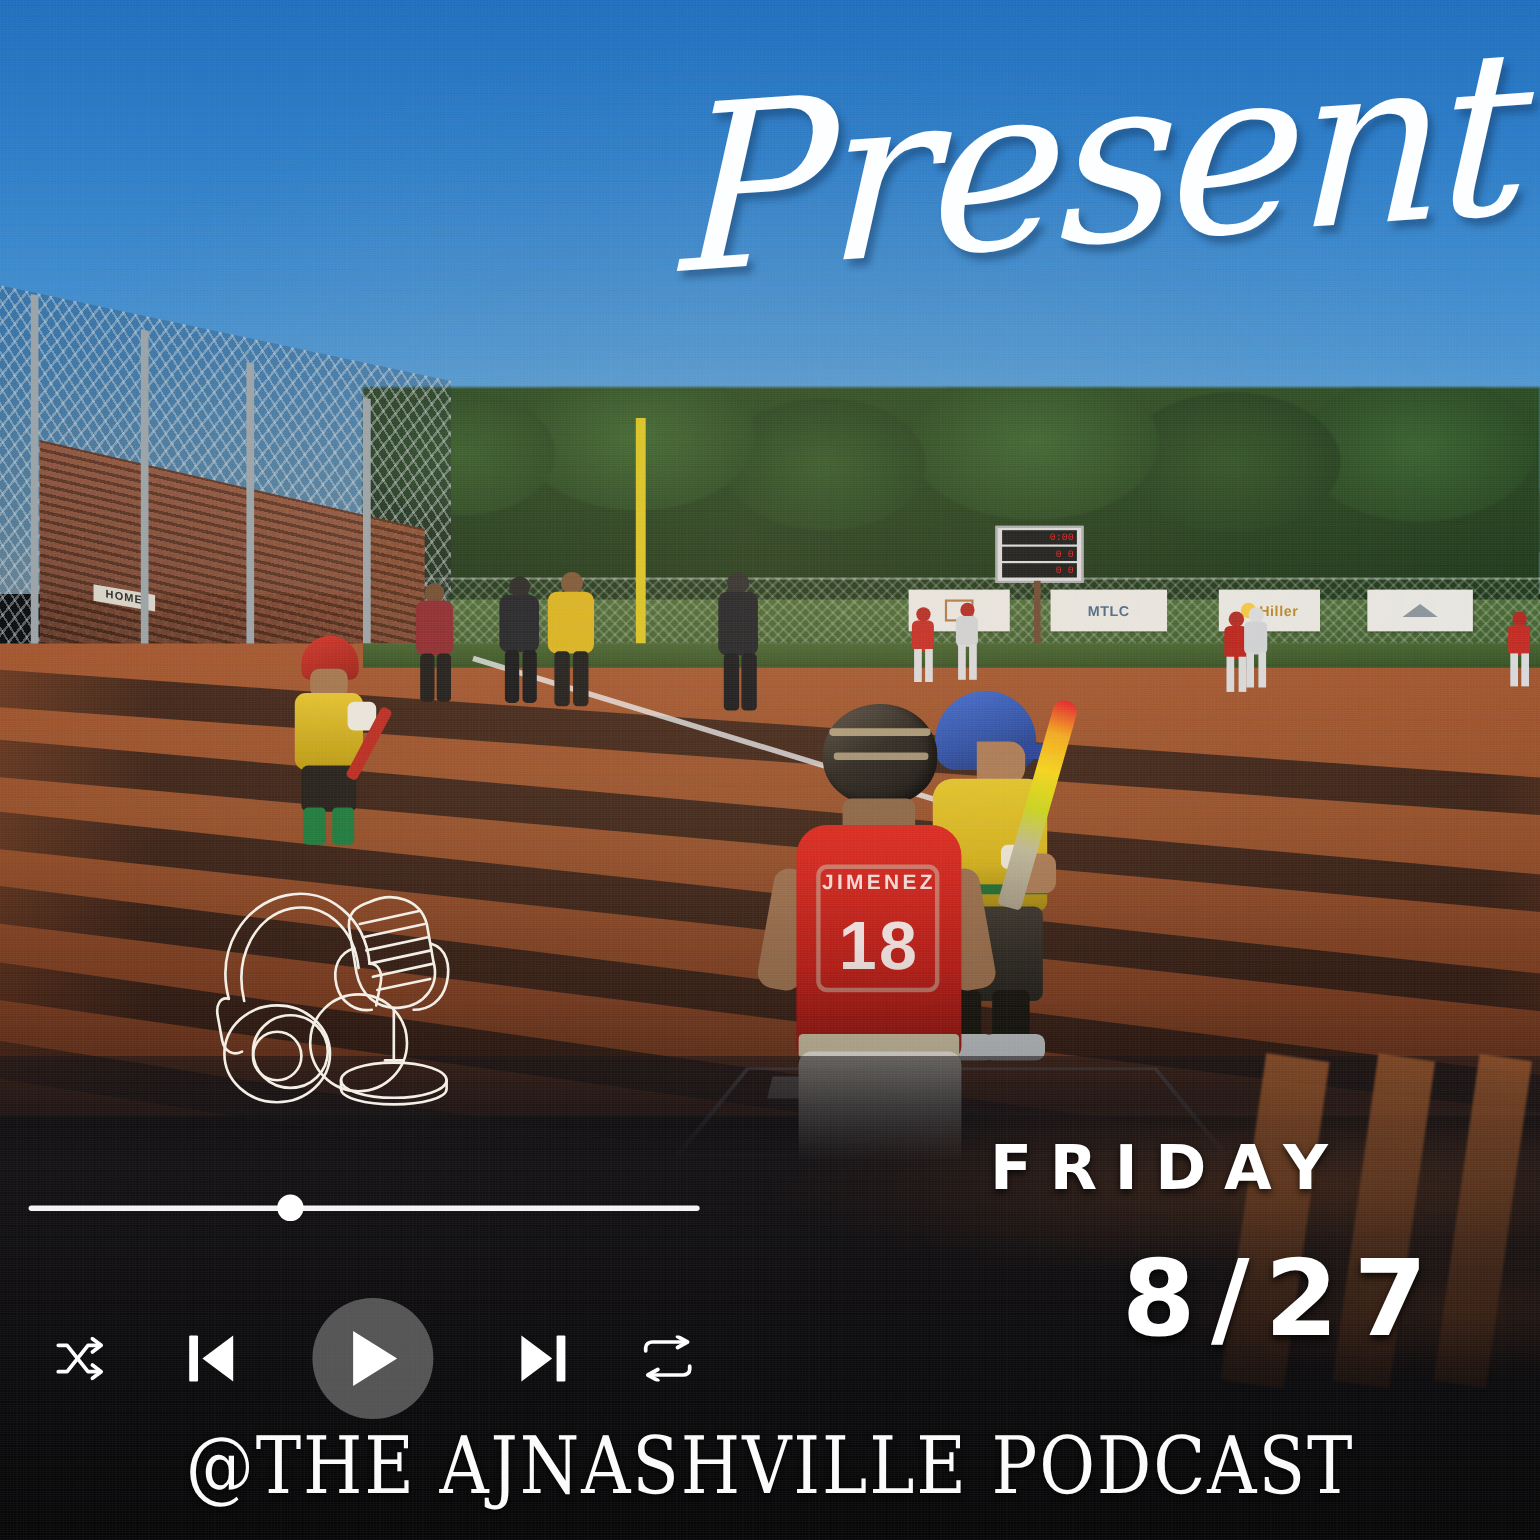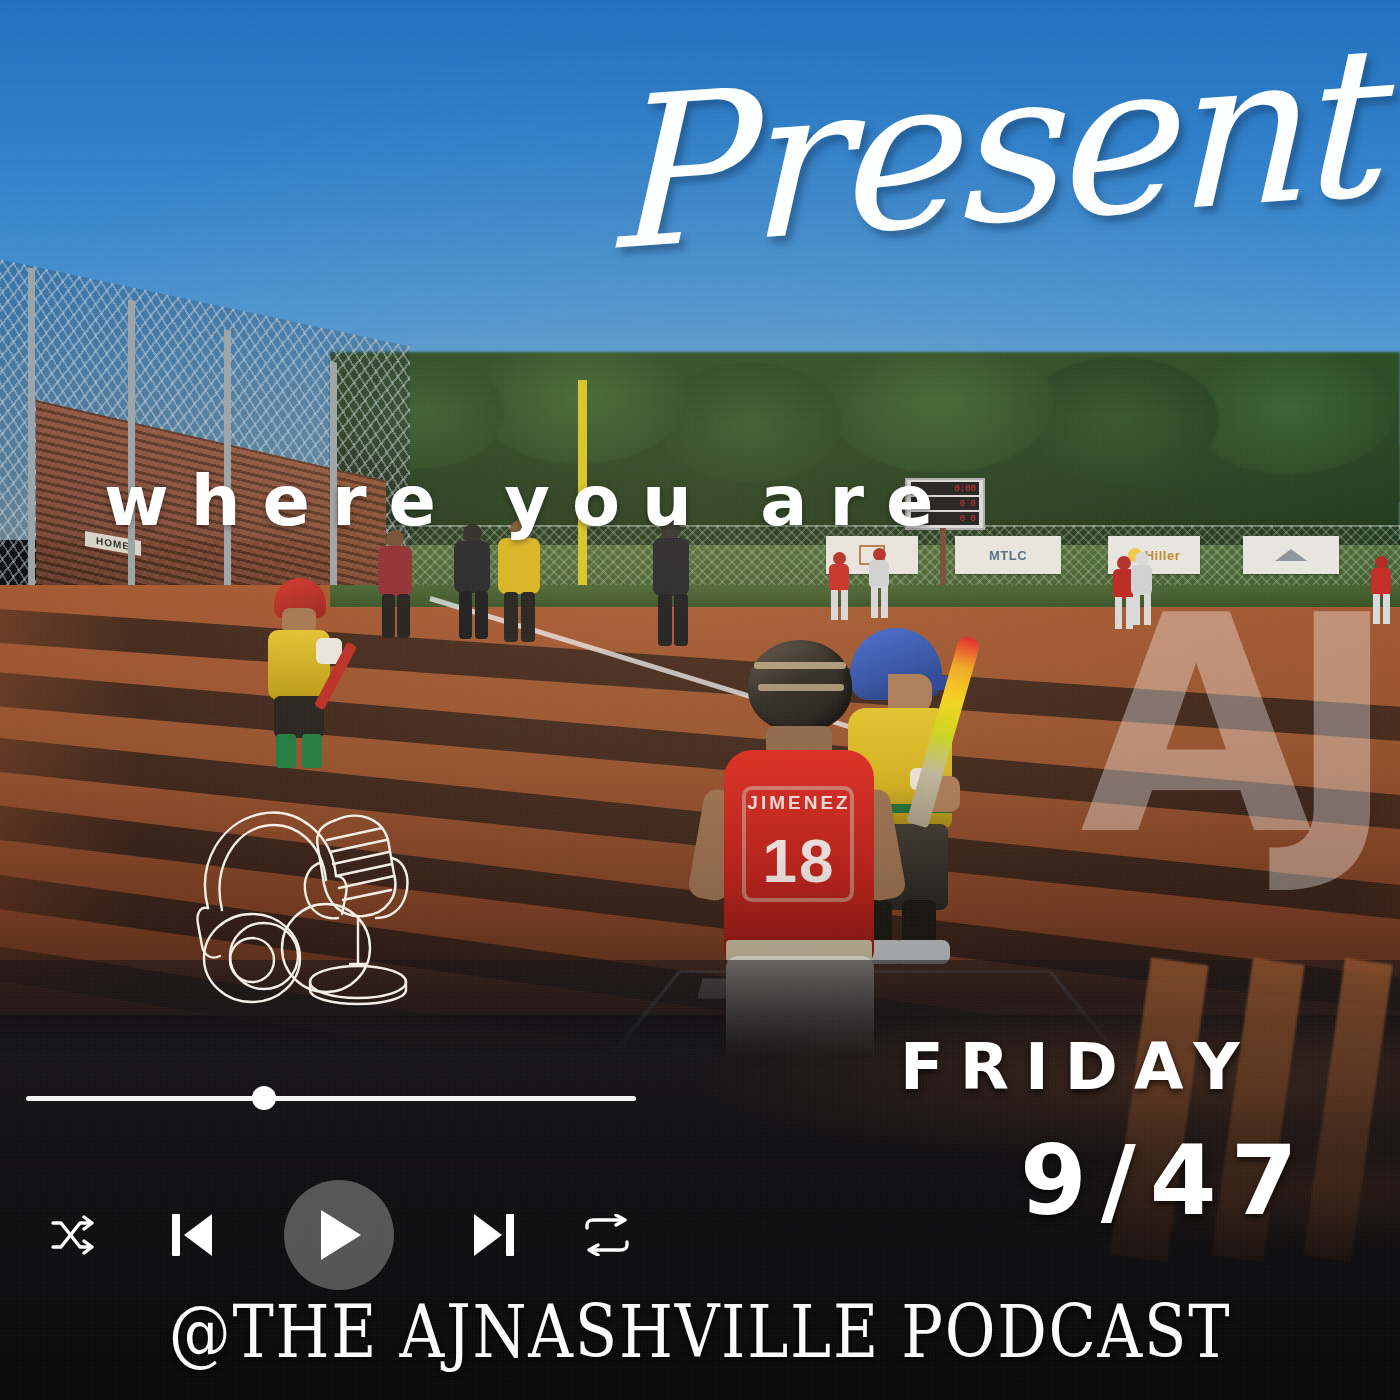--- a/index.html
+++ b/index.html
@@ -315,21 +315,21 @@
   .ctl svg { display:block; }
   .playcircle {
     position:absolute; left:0; top:0; width:110px; height:110px;
     border-radius:50%; background:rgba(130,130,130,.62);
     display:flex; align-items:center; justify-content:center;
   }
 
   .friday {
     position:absolute; left:900px; top:1034px;
     font-family:"DejaVu Sans", sans-serif; font-weight:700;
-    font-size:64px; line-height:1.05; color:#ffffff; letter-spacing:16px;
+    font-size:56px; line-height:1.05; color:#ffffff; letter-spacing:16px;
     text-shadow:0 3px 7px rgba(0,0,0,.75);
   }
   .datenum {
     position:absolute; left:1020px; top:1133px;
     font-family:"DejaVu Sans", sans-serif; font-weight:700;
     font-size:96px; line-height:1; color:#ffffff; letter-spacing:14px;
     text-shadow:0 3px 7px rgba(0,0,0,.75);
   }
 
   .handle {
@@ -509,22 +509,20 @@
     <div class="streak" style="left:1232px;top:960px;width:52px;height:300px;transform:rotate(8deg);"></div>
     <div class="streak" style="left:1324px;top:960px;width:48px;height:300px;transform:rotate(8deg);"></div>
 
     <div class="grade"></div>
     <div class="noise"></div>
   </div>
 
   <div class="overlay">
 
     <div class="present">Present</div>
-    <div class="whereyouare">where you are</div>
-    <div class="ajmark">AJ</div>
 
     <div class="podicon">
       <svg width="230" height="220" viewBox="0 0 230 220" fill="none" stroke="#f3efe6" stroke-width="2.4" stroke-linecap="round" stroke-linejoin="round">
 
         <path d="M22 112 C10 66 36 26 74 18 C112 10 146 38 150 80"></path>
         <path d="M36 114 C26 72 48 36 78 30 C110 24 136 48 140 84"></path>
 
         <path d="M22 112 C14 110 10 118 12 128 L16 150 C18 160 26 164 34 160"></path>
 
         <path d="M150 80 C158 80 162 88 160 98 L156 118"></path>
@@ -594,17 +592,17 @@
         <svg width="50" height="42" viewBox="0 0 50 42" fill="none" stroke="#fff" stroke-width="3.4" stroke-linecap="round" stroke-linejoin="round">
           <path d="M5 14 V11 C5 8 8 6 11 6 H42"></path>
           <path d="M34 1 L43 6 L34 11"></path>
           <path d="M45 28 V31 C45 34 42 36 39 36 H8"></path>
           <path d="M16 31 L7 36 L16 41"></path>
         </svg>
       </div>
     </div>
 
     <div class="friday">FRIDAY</div>
-    <div class="datenum">9/47</div>
+    <div class="datenum">8/27</div>
 
     <div class="handle">@THE AJNASHVILLE PODCAST</div>
   </div>
 </div>
 
 </body></html>

